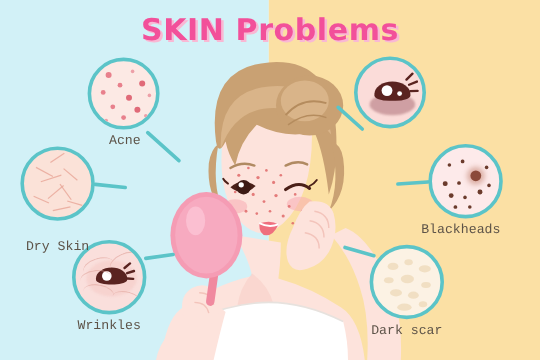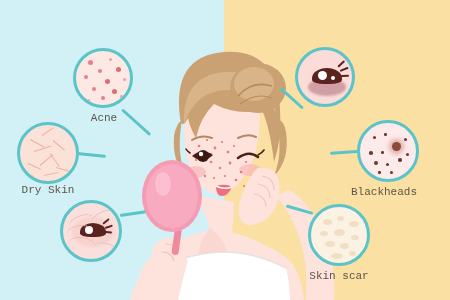--- a/index.html
+++ b/index.html
@@ -132,20 +132,24 @@
   .girl { position: absolute; left: 0; top: 0; width: 450px; height: 300px; z-index: 20; }
 </style>
 </head>
 <body>
 
 <div id="poster">
 
   <div class="bg-left"></div>
   <div class="bg-right"></div>
 
+  <div class="title">
+    <span>SKIN</span>
+    <span>Problems</span>
+  </div>
 
   <svg class="girl" viewBox="0 0 450 300">
     <defs>
       <clipPath id="faceclip">
         <path d="M186,118 q-4,44 14,64 q16,18 34,4 q22,-18 22,-66 q0,-34 -36,-34 q-34,0 -34,32 Z"></path>
       </clipPath>
     </defs>
 
     <path d="M196,196 q12,22 14,34 q-34,8 -60,28 q-12,10 -16,42 l170,0 q-4,-34 -20,-44 q-24,-16 -52,-24 q2,-14 2,-30 Z" fill="#fde3dc"></path>
     <path d="M210,228 q-10,12 -12,26 q16,10 30,0 q-4,-16 -18,-26 Z" fill="#f8d2ca" opacity=".7"></path>
@@ -249,36 +253,37 @@
     <span class="crack" style="left:22px;top:10px;width:14px;transform:rotate(-34deg);"></span>
     <span class="crack" style="left:33px;top:15px;width:15px;transform:rotate(40deg);"></span>
     <span class="crack" style="left:14px;top:26px;width:18px;transform:rotate(-18deg);"></span>
     <span class="crack" style="left:30px;top:28px;width:16px;transform:rotate(54deg);"></span>
     <span class="crack" style="left:8px;top:38px;width:14px;transform:rotate(24deg);"></span>
     <span class="crack" style="left:20px;top:40px;width:17px;transform:rotate(-40deg);"></span>
     <span class="crack" style="left:36px;top:42px;width:13px;transform:rotate(16deg);"></span>
     <span class="crack" style="left:24px;top:50px;width:15px;transform:rotate(-12deg);"></span>
     <span class="crack" style="left:12px;top:50px;width:11px;transform:rotate(48deg);"></span>
   </div>
-  <div class="caption" style="left:18px; top:184px; width:60px; text-align:center;">Dry Skin</div>
+  <div class="caption" style="left:18px; top:200px; width:60px; text-align:center;">Dry Skin</div>
 
   <div class="handle" style="left:120px; top:214px; width:26px; transform:rotate(-8deg);"></div>
   <div class="bubble skin-wrink" style="left:60px; top:200px; width:62px; height:62px;">
     <span class="eye-shadow" style="left:9px;top:14px;width:42px;height:30px;background:#f6cfcb;"></span>
     <span class="eye-lid" style="left:17px;top:20px;width:26px;height:14px;"></span>
     <span class="eye-white" style="left:22px;top:23px;width:8px;height:8px;"></span>
     <span class="lash" style="left:40px;top:20px;width:8px;transform:rotate(-40deg);"></span>
     <span class="lash" style="left:42px;top:24px;width:8px;transform:rotate(-18deg);"></span>
     <span class="lash" style="left:42px;top:28px;width:7px;transform:rotate(4deg);"></span>
     <span class="wrinkleline" style="left:6px;top:12px;transform:rotate(-18deg);"></span>
     <span class="wrinkleline" style="left:4px;top:22px;transform:rotate(-6deg);"></span>
     <span class="wrinkleline" style="left:6px;top:34px;transform:rotate(10deg);"></span>
     <span class="wrinkleline" style="left:30px;top:40px;transform:rotate(16deg);"></span>
     <span class="wrinkleline" style="left:28px;top:8px;transform:rotate(-24deg);"></span>
   </div>
+  <div class="caption" style="left:60px; top:266px; width:62px; text-align:center;">Wrinkles</div>
 
   <div class="handle" style="left:303px; top:107px; width:30px; transform:rotate(-138deg);"></div>
   <div class="bubble skin-dark" style="left:295px; top:47px; width:60px; height:60px;">
     <span class="eye-shadow" style="left:10px;top:28px;width:38px;height:18px;background:#c08b90;"></span>
     <span class="eye-lid" style="left:14px;top:18px;width:30px;height:16px;"></span>
     <span class="eye-white" style="left:20px;top:21px;width:9px;height:9px;"></span>
     <span class="eye-white" style="left:33px;top:26px;width:4px;height:4px;"></span>
     <span class="lash" style="left:40px;top:16px;width:9px;transform:rotate(-44deg);"></span>
     <span class="lash" style="left:42px;top:20px;width:9px;transform:rotate(-22deg);"></span>
     <span class="lash" style="left:43px;top:25px;width:8px;transform:rotate(-2deg);"></span>
@@ -307,15 +312,15 @@
     <span class="blotch" style="left:26px;top:9px;width:7px;height:5px;"></span>
     <span class="blotch" style="left:38px;top:14px;width:10px;height:6px;"></span>
     <span class="blotch" style="left:9px;top:24px;width:8px;height:5px;"></span>
     <span class="blotch" style="left:23px;top:22px;width:11px;height:7px;"></span>
     <span class="blotch" style="left:40px;top:28px;width:8px;height:5px;"></span>
     <span class="blotch" style="left:14px;top:34px;width:10px;height:6px;"></span>
     <span class="blotch" style="left:29px;top:36px;width:9px;height:6px;"></span>
     <span class="blotch" style="left:20px;top:46px;width:12px;height:6px;"></span>
     <span class="blotch" style="left:38px;top:44px;width:7px;height:5px;"></span>
   </div>
-  <div class="caption" style="left:305px; top:270px; width:68px; text-align:center;">Skin scar</div>
+  <div class="caption" style="left:305px; top:270px; width:68px; text-align:center;">Dark scar</div>
 
 </div>
 
 </body></html>

